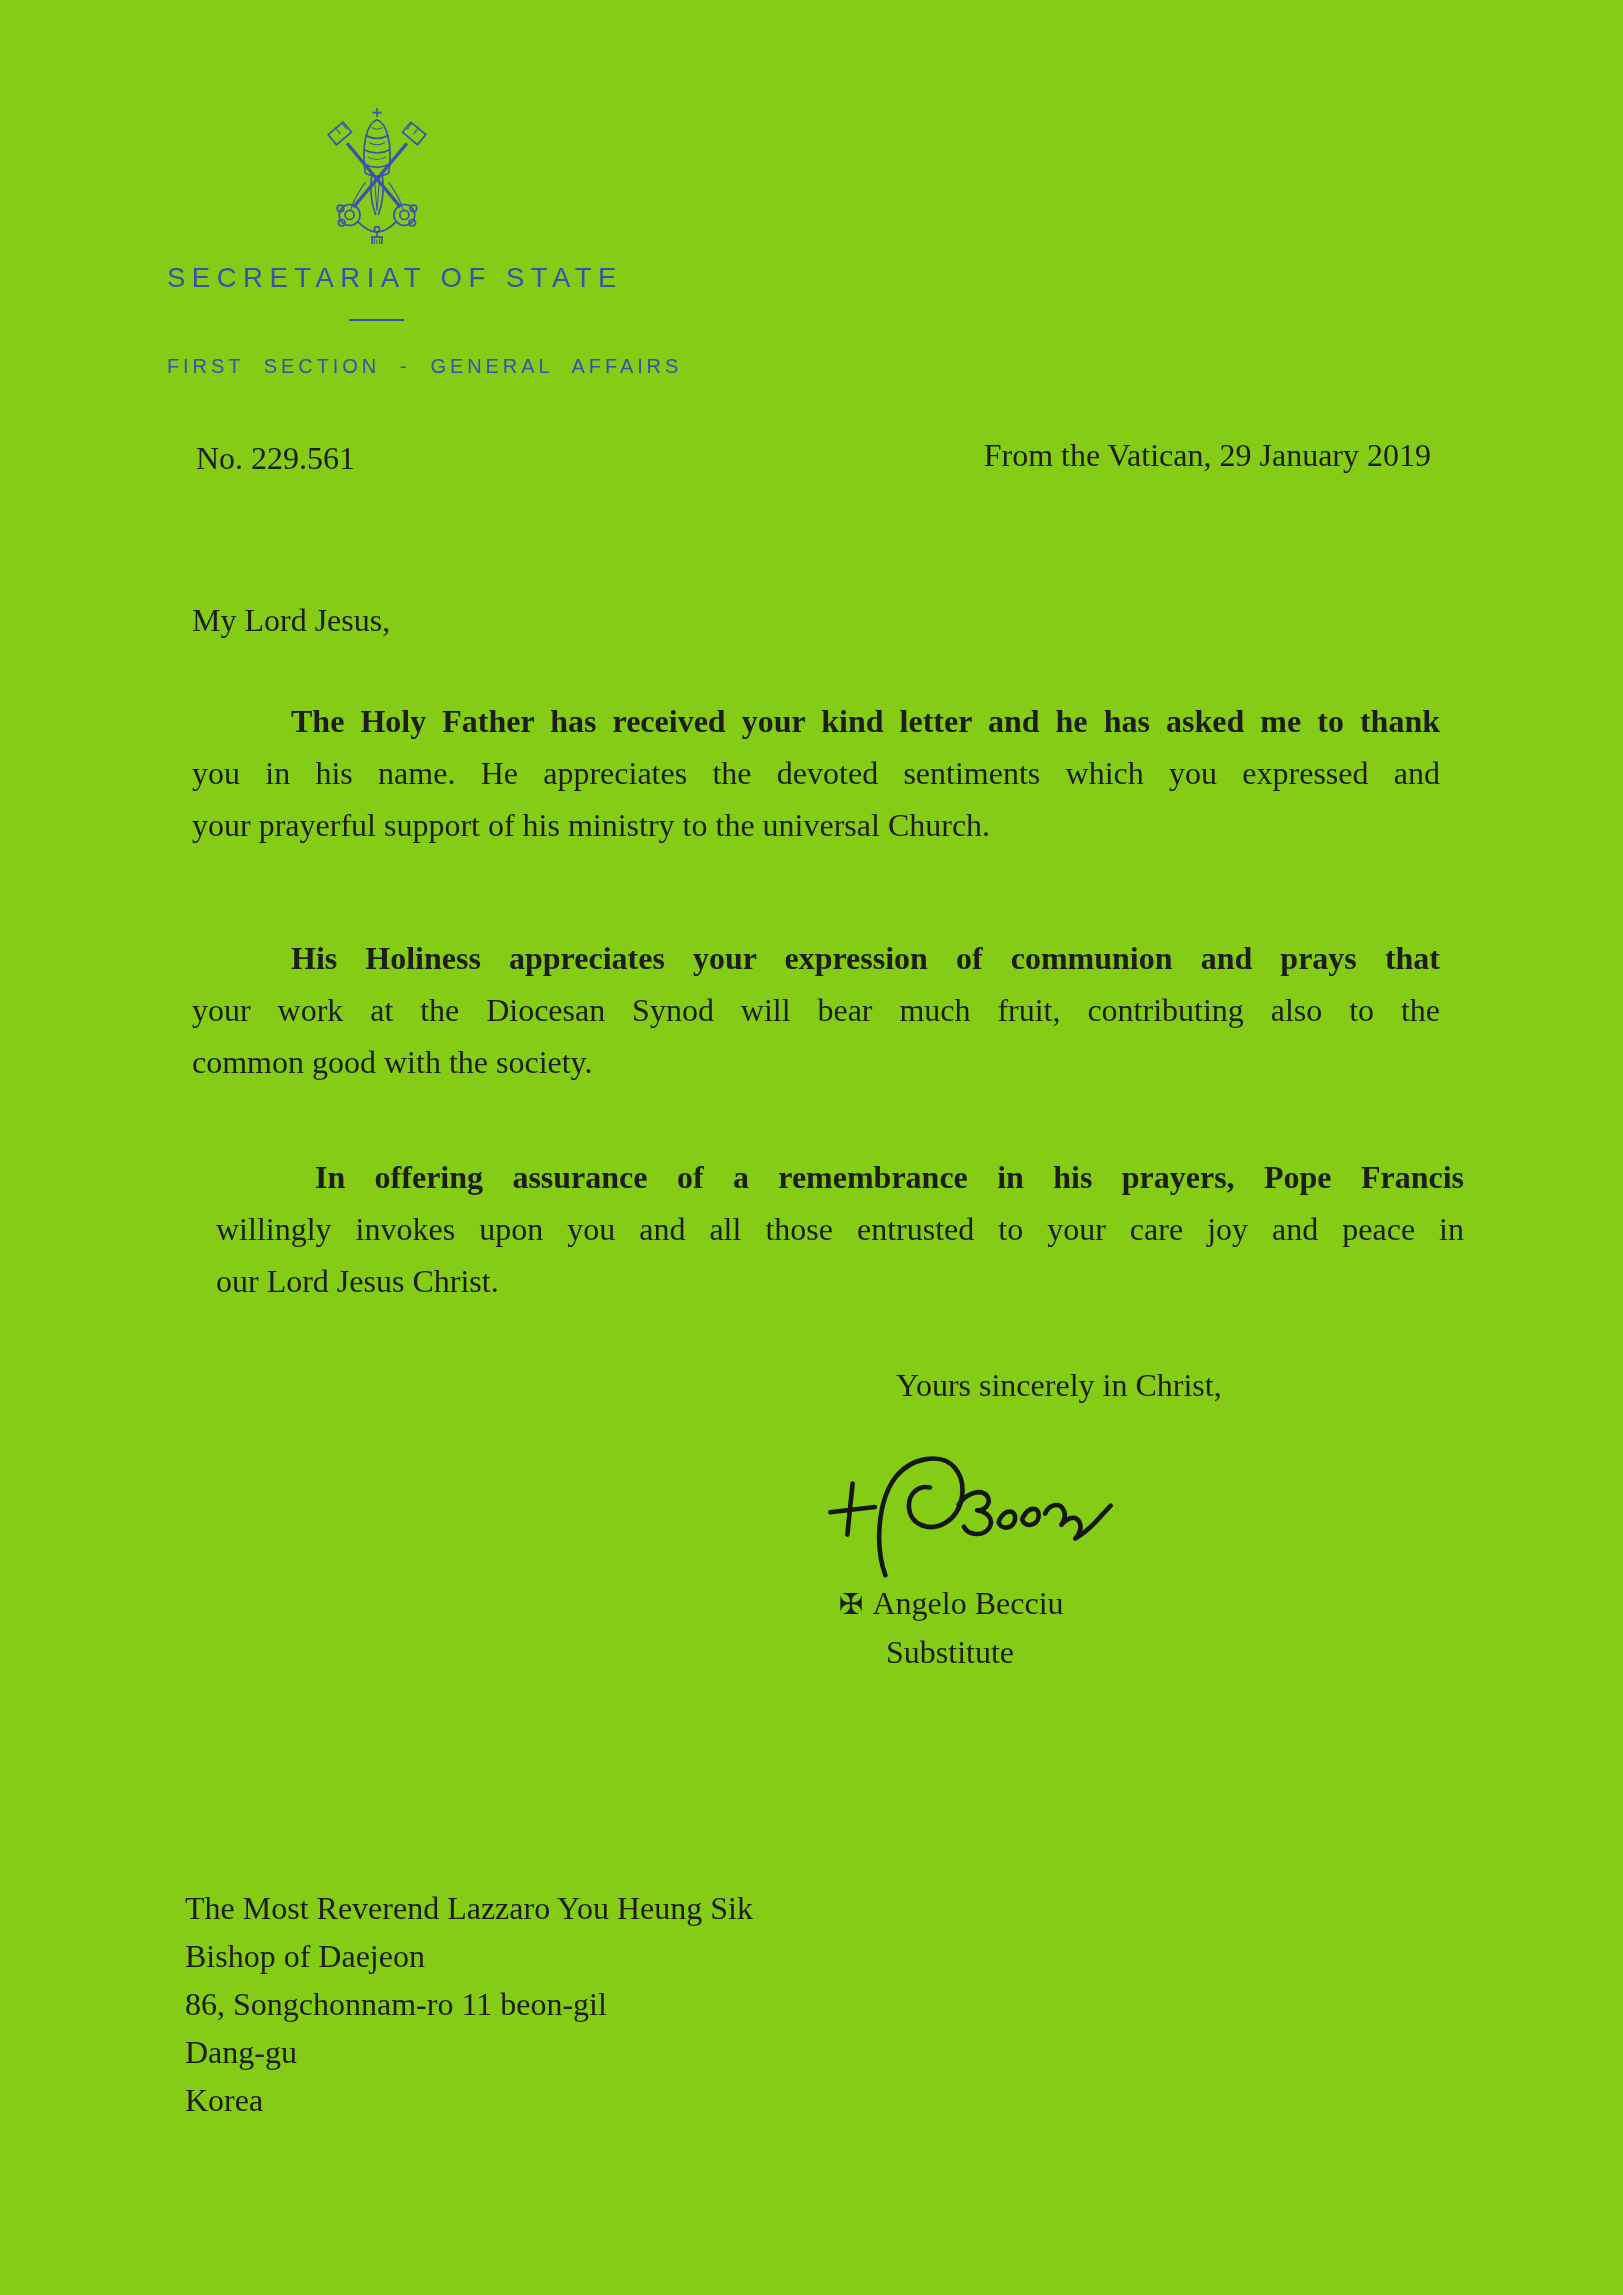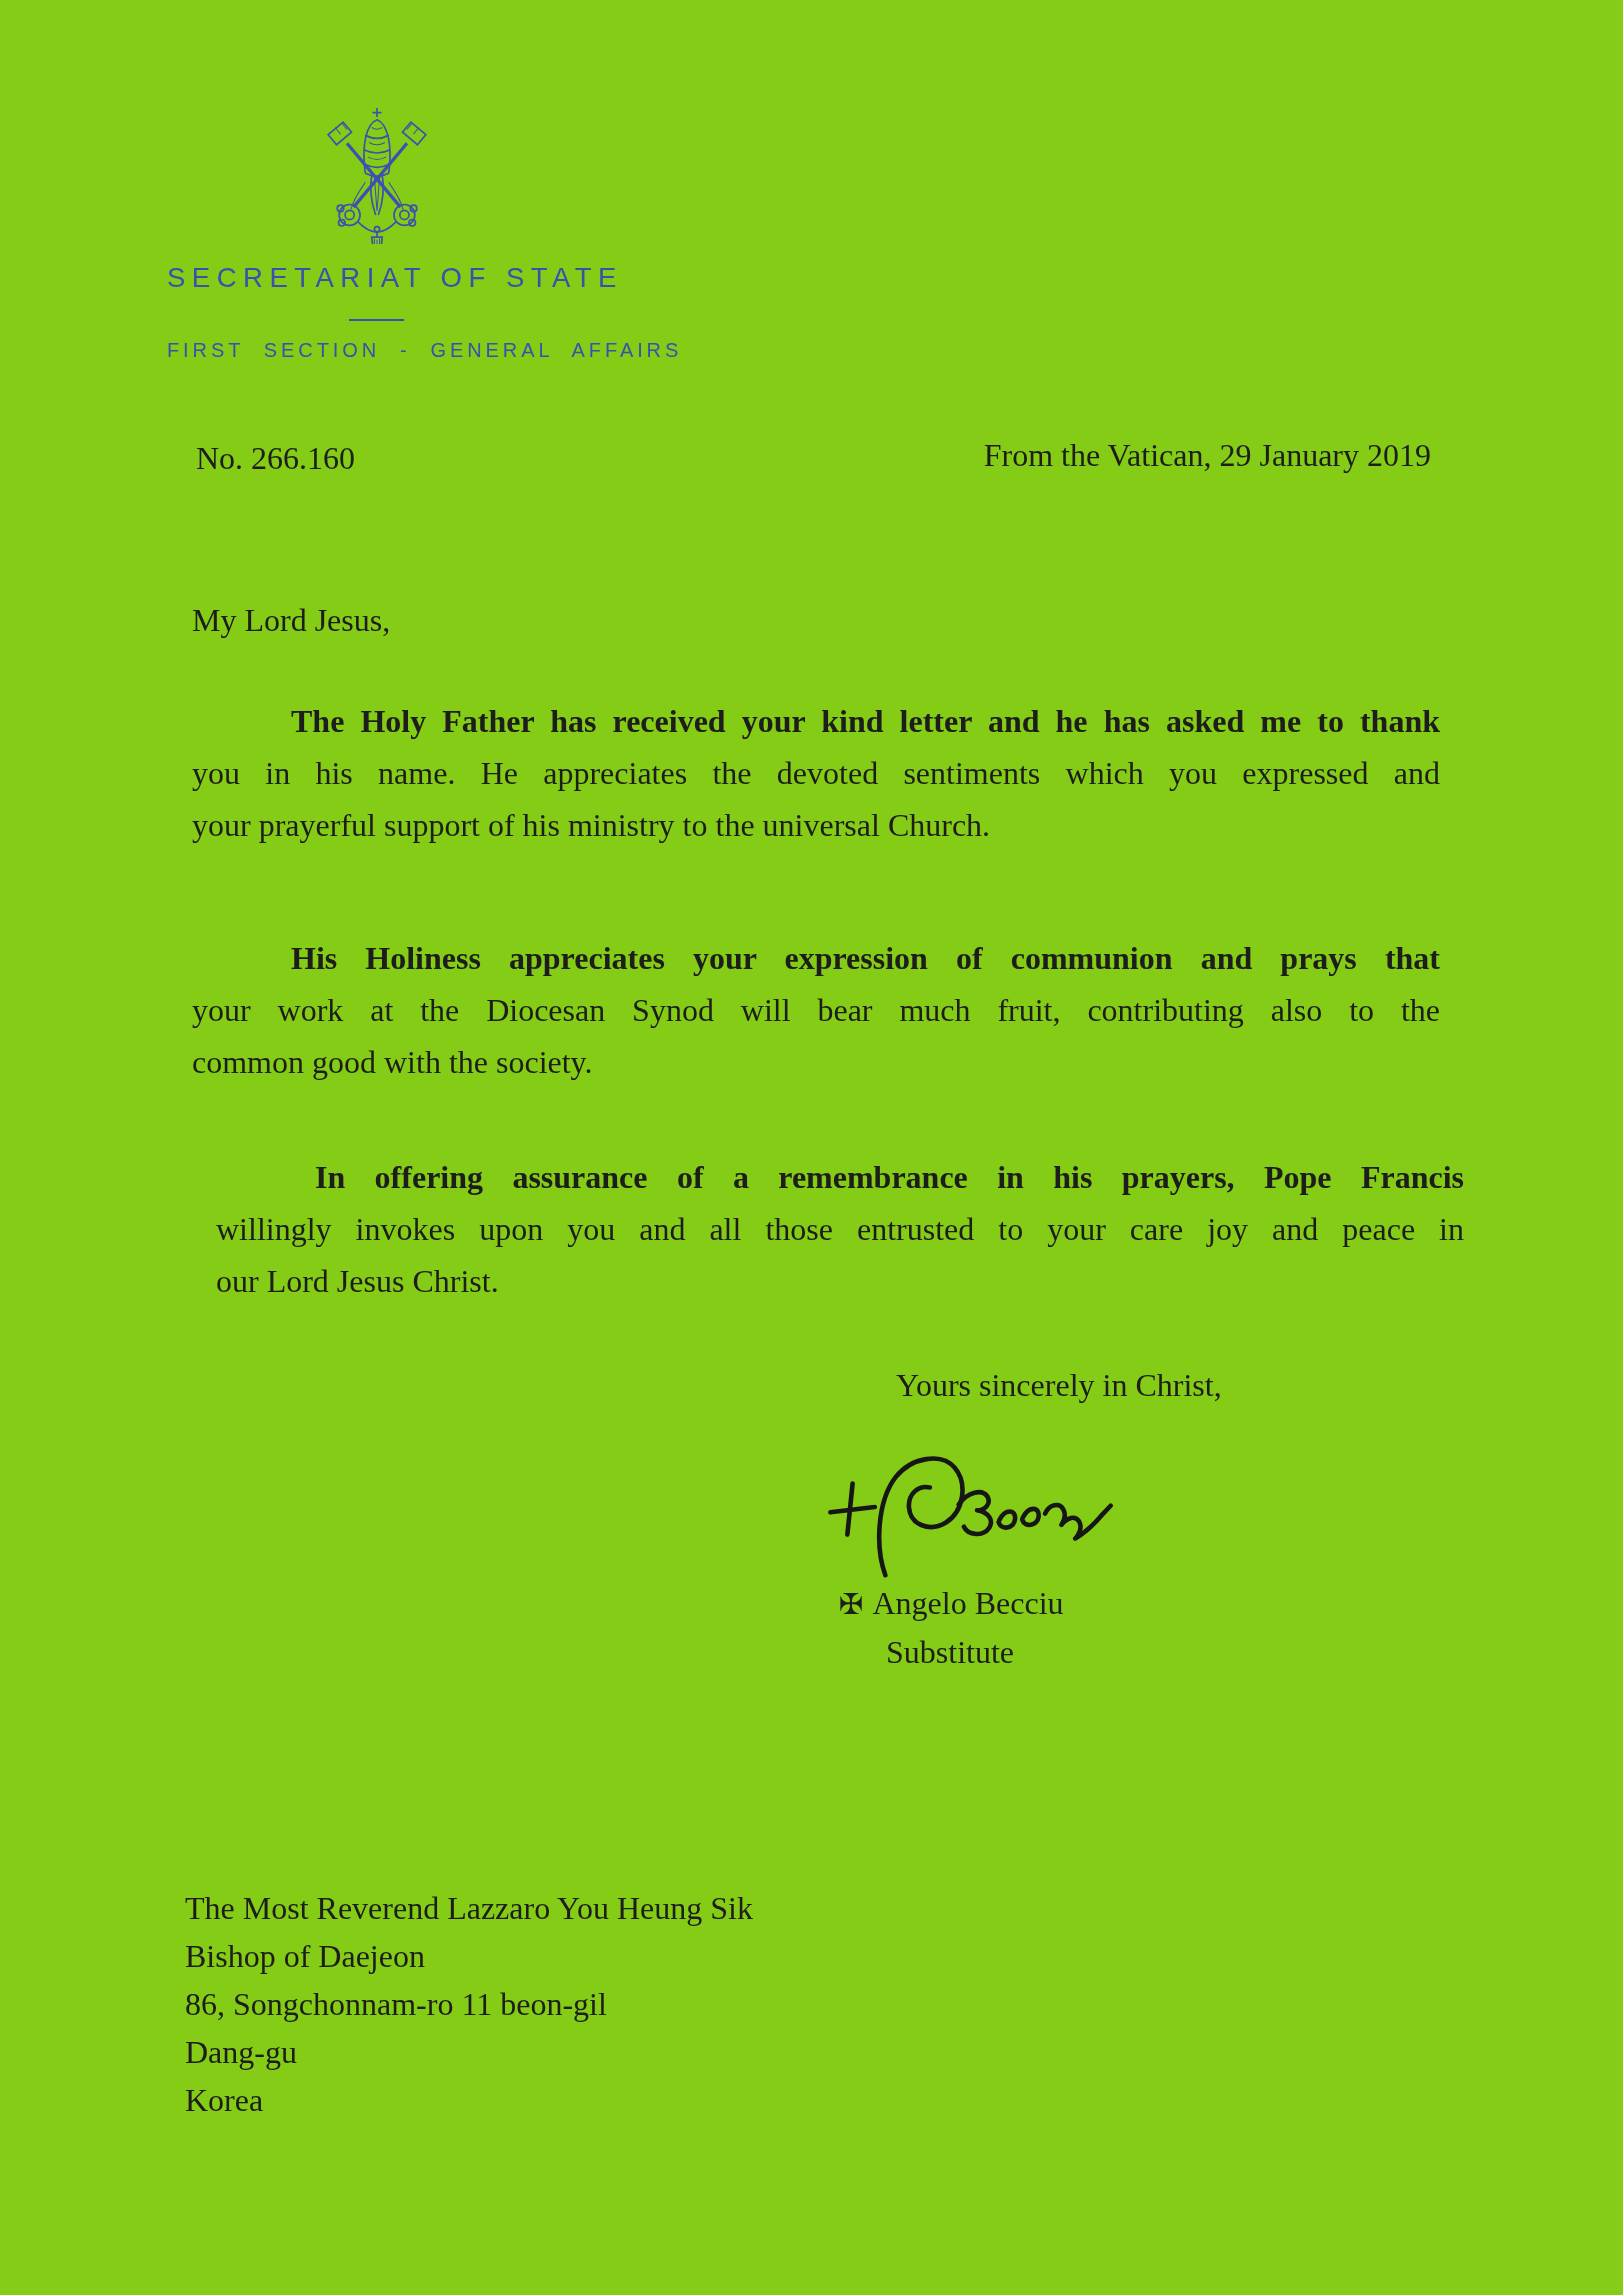--- a/index.html
+++ b/index.html
@@ -34,21 +34,21 @@
     letter-spacing: 6.5px;
     white-space: nowrap;
     font-weight: 400;
   }
   .divider {
     width: 55px;
     border-top: 2px solid #3c4fad;
     margin: 25px auto 0 auto;
   }
   .section-name {
-    margin-top: 18px;
+    margin-top: 34px;
     font-size: 20px;
     letter-spacing: 3.9px;
     word-spacing: 10.5px;
     white-space: nowrap;
   }
 
   
   .ref-no {
     position: absolute;
     left: 196px;
@@ -167,21 +167,21 @@
       <circle cx="92" cy="190" r="4"></circle>
 
       <path d="M92,194 v8 M84,202 h16 l-2,20 -6,6 -6,-6 z"></path>
       <path class="fine" d="M88,204 v18 M92,206 v20 M96,204 v18"></path>
     </svg>
     <div class="org-name">SECRETARIAT OF STATE</div>
     <div class="divider"></div>
     <div class="section-name">FIRST SECTION - GENERAL AFFAIRS</div>
   </div>
 
-  <div class="ref-no">No. 266.160</div>
+  <div class="ref-no">No. 229.561</div>
   <div class="dateline">From the Vatican, 29 January 2019</div>
 
   <div class="salutation">My Lord Jesus,</div>
 
   <div class="para p1">
     <div class="line first">The Holy Father has received your kind letter and he has asked me to thank</div>
     <div class="line">you in his name. He appreciates the devoted sentiments which you expressed and</div>
     <div class="line last">your prayerful support of his ministry to the universal Church.</div>
   </div>
 

